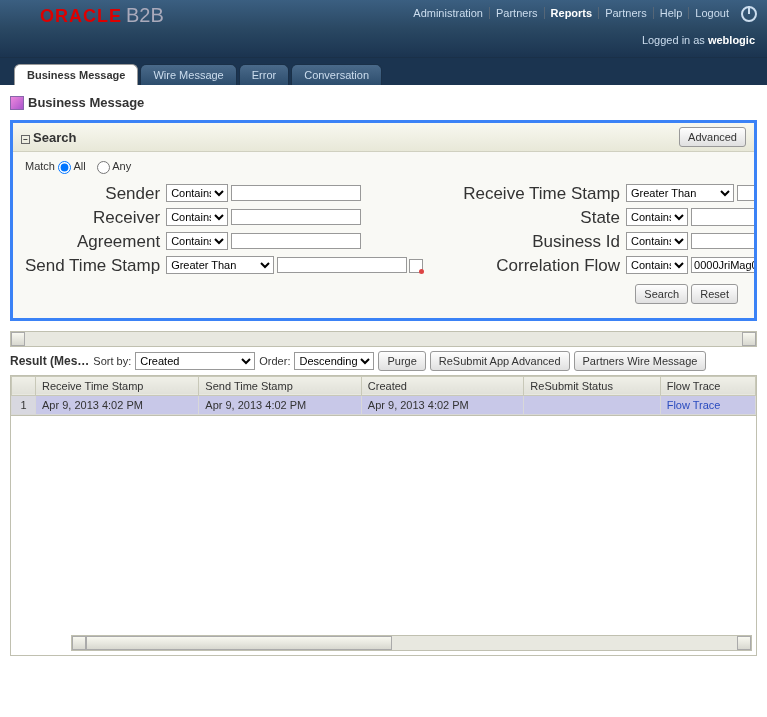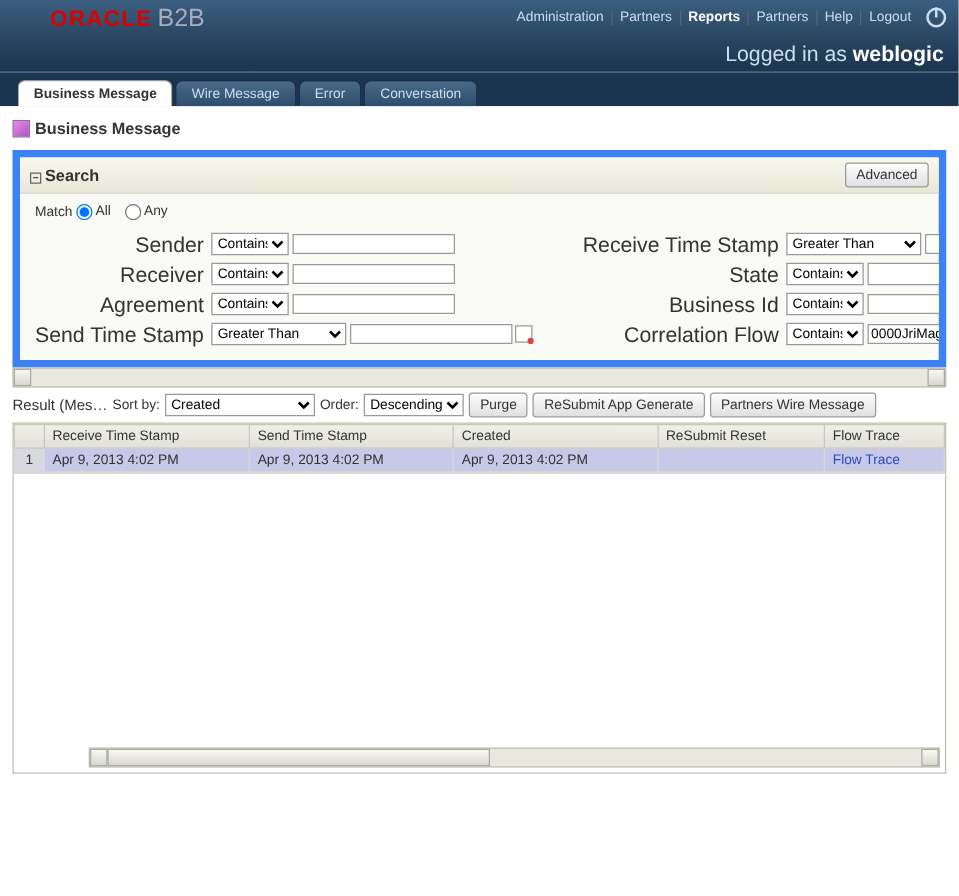--- a/index.html
+++ b/index.html
@@ -7,32 +7,32 @@
 .header { background: linear-gradient(to bottom, #3b5f81 0%, #2a4863 50%, #1b3450 100%); height: 58px; position: relative; border-bottom: 1px solid #1a3048; }
 .logo { position: absolute; left: 28px; top: 4px; font-family: 'Trebuchet MS', Arial; font-size: 18px; margin-left: 12px; }
 .logo-oracle { color: #d00; font-weight: bold; letter-spacing: 1px; }
 .logo-b2b { color: #aab; font-size: 20px; font-weight: 300; margin-left: 4px; }
 .top-nav { position: absolute; right: 10px; top: 6px; color: #cde; font-size: 11px; }
 .top-nav a { color: #cde; text-decoration: none; padding: 0 6px; border-right: 1px solid #567; }
 .top-nav a.active { font-weight: bold; color: #fff; }
 .top-nav a:last-of-type { border-right: none; }
 .power-icon { display: inline-block; width: 16px; height: 16px; border: 2px solid #cde; border-radius: 50%; vertical-align: middle; position: relative; margin-left: 6px; }
 .power-icon::after { content: ''; position: absolute; width: 2px; height: 8px; background: #cde; top: -2px; left: 5px; }
-.logged-in { position: absolute; right: 12px; top: 34px; color: #cde; font-size: 17px; }
+.logged-in { position: absolute; right: 12px; top: 34px; color: #cde; font-size: 11px; }
 .logged-in b { color: #fff; }
 .tabs { background: #1b3450; padding: 6px 0 0 14px; display: flex; gap: 2px; }
 .tab { padding: 4px 12px; border-radius: 6px 6px 0 0; font-size: 11px; cursor: pointer; }
 .tab.active { background: #fff; color: #333; font-weight: bold; border: 1px solid #999; border-bottom: none; }
 .tab.inactive { background: linear-gradient(to bottom, #4a6a8a, #2d4d6d); color: #cde; border: 1px solid #1a3048; border-bottom: none; }
 .content { padding: 10px; background: #fff; }
 .page-header { display: flex; justify-content: space-between; align-items: center; margin-bottom: 10px; }
 .page-title { font-size: 13px; font-weight: bold; color: #333; display: flex; align-items: center; gap: 4px; }
 .page-icon { width: 14px; height: 14px; background: linear-gradient(135deg, #e8d, #a5c); border: 1px solid #86a; }
 .btn { background: linear-gradient(to bottom, #fefefe, #e0e0e0); border: 1px solid #999; border-radius: 3px; padding: 3px 8px; font-size: 11px; cursor: pointer; color: #333; }
-.search-panel { border: 6px solid #3b82f6; background: #f9f9f5; }
+.search-panel { border: 3px solid #3b82f6; background: #f9f9f5; margin-bottom: 10px; }
 .search-header { background: linear-gradient(to bottom, #f8f8f0, #e8e8d8); border-bottom: 1px solid #d0d0c0; padding: 4px 8px; display: flex; justify-content: space-between; align-items: center; }
 .search-title { font-size: 13px; font-weight: bold; color: #333; }
 .collapse-icon { display: inline-block; width: 9px; height: 9px; border: 1px solid #666; font-size: 8px; text-align: center; line-height: 7px; margin-right: 3px; }
 .search-body { padding: 8px 12px; overflow-x: auto; }
 .match-row { margin-bottom: 8px; font-size: 11px; }
 .match-row label { margin-right: 8px; }
 .fields-wrap { display: flex; gap: 40px; }
 .fields-col { display: table; }
 .field-row { display: table-row; }
 .field-label { display: table-cell; text-align: right; padding: 2px 6px 2px 0; white-space: nowrap; vertical-align: middle; font-size: 17px; color: #333; }
@@ -43,21 +43,21 @@
 .sel-op { width: 62px; }
 .sel-op-wide { width: 108px; }
 .txt-val { width: 130px; }
 .cal-icon { display: inline-block; width: 14px; height: 14px; vertical-align: middle; position: relative; margin-left: 2px; cursor: pointer; background: #fff; border: 1px solid #999; }
 .cal-icon::after { content:''; position:absolute; width:5px; height:5px; border-radius:50%; background:#d44; right:-2px; bottom:-2px; }
 .search-buttons { text-align: right; padding: 6px 4px; }
 .hscroll { height: 16px; background: #e8e8e0; border: 1px solid #c0c0b0; position: relative; margin-top: 0; }
 .hscroll::before, .hscroll::after { content:''; position:absolute; width:14px; height:14px; top:0; background: linear-gradient(to bottom,#f8f8f0,#d8d8d0); border:1px solid #aaa; box-sizing:border-box; }
 .hscroll::before { left:0; } .hscroll::after { right:0; }
 .result-bar { display: flex; align-items: center; gap: 4px; padding: 4px 0; font-size: 11px; }
-.result-label { font-weight: normal; font-size: 12px; flex: 0 0 auto; }
+.result-label { font-weight: bold; font-size: 12px; flex: 0 0 auto; }
 .result-bar select { }
 .table-wrap { border: 1px solid #c0c0b0; overflow-x: auto; }
 table { border-collapse: collapse; width: 100%; font-size: 11px; }
 th { background: linear-gradient(to bottom, #f0f0e8, #e0e0d8); border: 1px solid #c8c8b8; padding: 3px 6px; text-align: left; font-weight: normal; color: #333; }
 td { border: 1px solid #d8d8d8; padding: 3px 6px; }
 tr.data-row { background: #c8c8e8; }
 .row-num { background: #d8d8e0; text-align: center; width: 24px; }
 .link { color: #2a4cbf; cursor: pointer; }
 .empty-area { height: 240px; background: #fff; border-left:1px solid #c0c0b0; border-right:1px solid #c0c0b0; border-bottom:1px solid #c0c0b0; position:relative; }
 .inner-scroll { position:absolute; left:60px; right:4px; bottom:4px; height:16px; background:#e8e8e0; border:1px solid #c0c0b0; }
@@ -137,44 +137,48 @@
             <div class="field-row">
               <div class="field-label">Business Id</div>
               <div class="field-controls"><select class="sel-op"><option>Contains</option></select> <input type="text" class="txt-val" style=""></div>
             </div>
             <div class="field-row">
               <div class="field-label">Correlation Flow</div>
               <div class="field-controls"><select class="sel-op"><option>Contains</option></select> <input type="text" class="txt-val" value="0000JriMag01ZbHpMsc9ye1HO" style=""></div>
             </div>
           </div>
       </div>
+      <div class="search-buttons">
+        <button class="btn">Search</button>
+        <button class="btn">Reset</button>
+      </div>
     </div>
   </div>
   <div class="hscroll"></div>
 
   <div class="result-bar">
     <span class="result-label">Result (Mes…</span>
     <span>Sort by:</span>
     <select style="width:120px"><option>Created</option></select>
     <span>Order:</span>
     <select style="width:80px"><option>Descending</option></select>
     <button class="btn">Purge</button>
-    <button class="btn">ReSubmit App Generate</button>
+    <button class="btn">ReSubmit App Advanced</button>
     <button class="btn">Partners Wire Message</button>
   </div>
 
   <div class="table-wrap">
     <table>
       <thead>
           <tr id="thead-row">
             <th></th>
             <th>Receive Time Stamp</th>
             <th>Send Time Stamp</th>
             <th>Created</th>
-            <th>ReSubmit Reset</th>
+            <th>ReSubmit Status</th>
             <th>Flow Trace</th>
           </tr>
         </thead>
       <tbody id="tbody">
           <tr class="data-row">
             <td class="row-num">1</td>
             <td>Apr 9, 2013 4:02 PM</td>
             <td>Apr 9, 2013 4:02 PM</td>
             <td>Apr 9, 2013 4:02 PM</td>
             <td></td>

